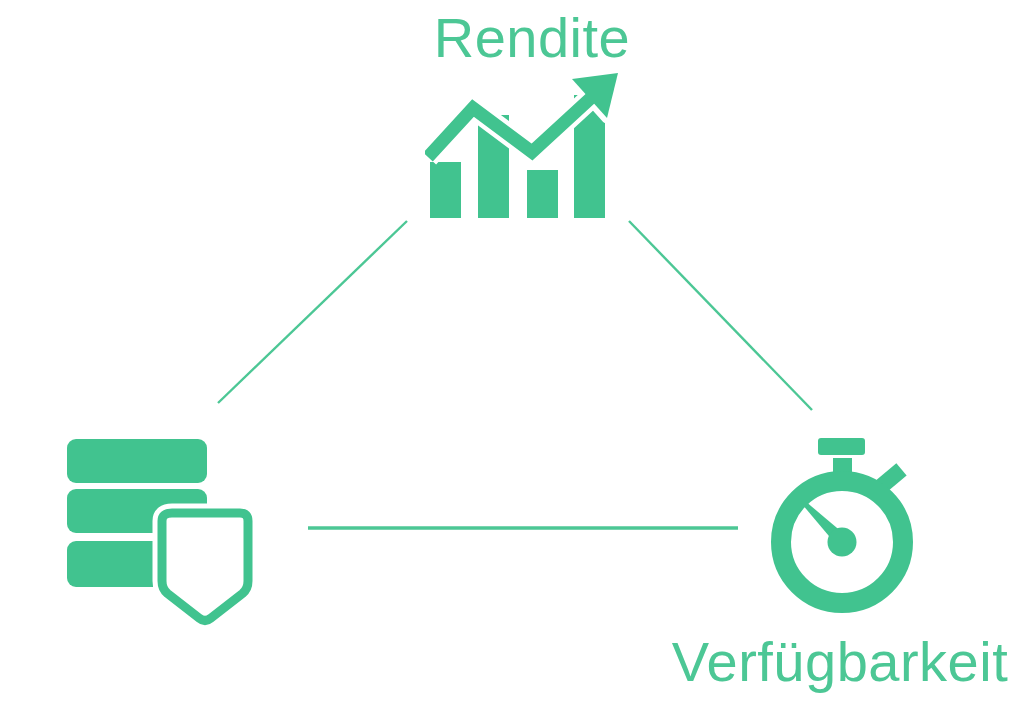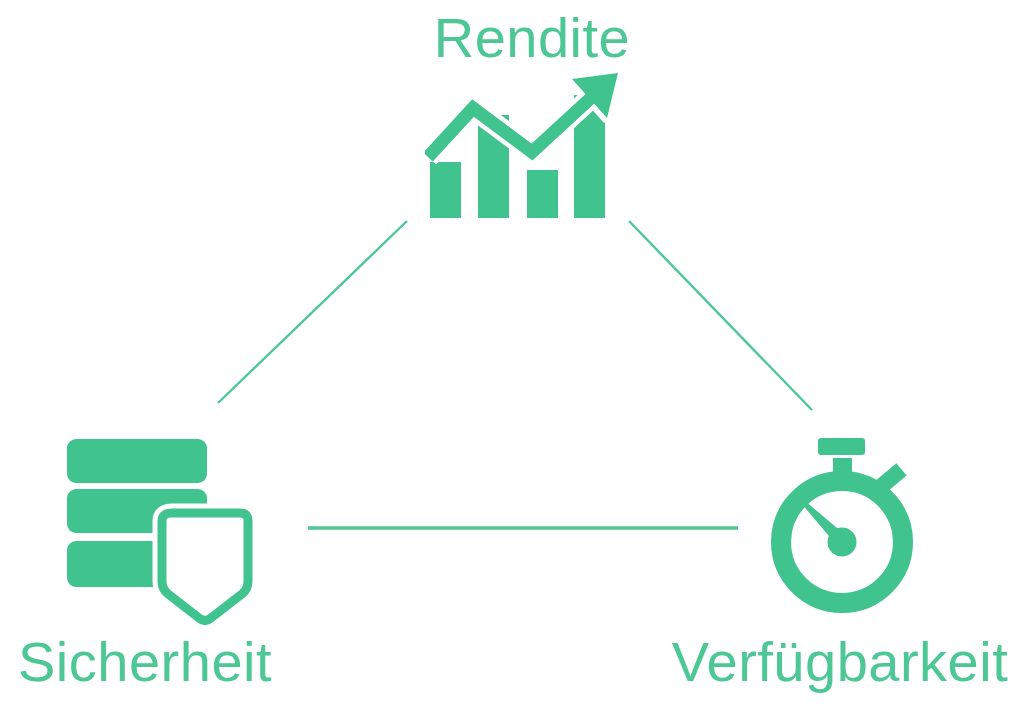--- a/index.html
+++ b/index.html
@@ -60,21 +60,20 @@
     <g class="fill-accent">
       <rect x="7" y="4" width="140" height="44" rx="9"></rect>
       <rect x="7" y="54" width="140" height="44" rx="9"></rect>
       <rect x="7" y="106" width="140" height="46" rx="9"></rect>
     </g>
     <path d="M 112,78 L 180,78 Q 188,78 188,86 L 188,146 Q 188,154 182.5,158.5 L 151,183
              Q 145,188 139,183 L 107.5,158.5 Q 102,154 102,146 L 102,86 Q 102,78 112,78 Z" fill="#ffffff" stroke="#ffffff" stroke-width="19" stroke-linejoin="round"></path>
     <path class="stroke-accent" d="M 112,78 L 180,78 Q 188,78 188,86 L 188,146 Q 188,154 182.5,158.5 L 151,183
              Q 145,188 139,183 L 107.5,158.5 Q 102,154 102,146 L 102,86 Q 102,78 112,78 Z" fill="#ffffff" stroke-width="9" stroke-linejoin="round"></path>
   </svg>
-  <div class="node-label label-left">Sicherheit</div>
 
   <svg class="icon icon-watch" width="165" height="190" viewBox="0 0 165 190">
     <g class="fill-accent">
       <rect x="56" y="3" width="47" height="17" rx="3"></rect>
       <rect x="71" y="23" width="19" height="19"></rect>
       <rect x="113" y="36" width="30" height="16" transform="rotate(-40 128 44)"></rect>
     </g>
     <circle class="stroke-accent" cx="80" cy="107" r="61" fill="none" stroke-width="20"></circle>
     <polygon class="fill-accent" points="38.6,67.4 41.4,64.6 86,102.2 76,111.8"></polygon>
     <circle class="fill-accent" cx="80" cy="107" r="14.5"></circle>

